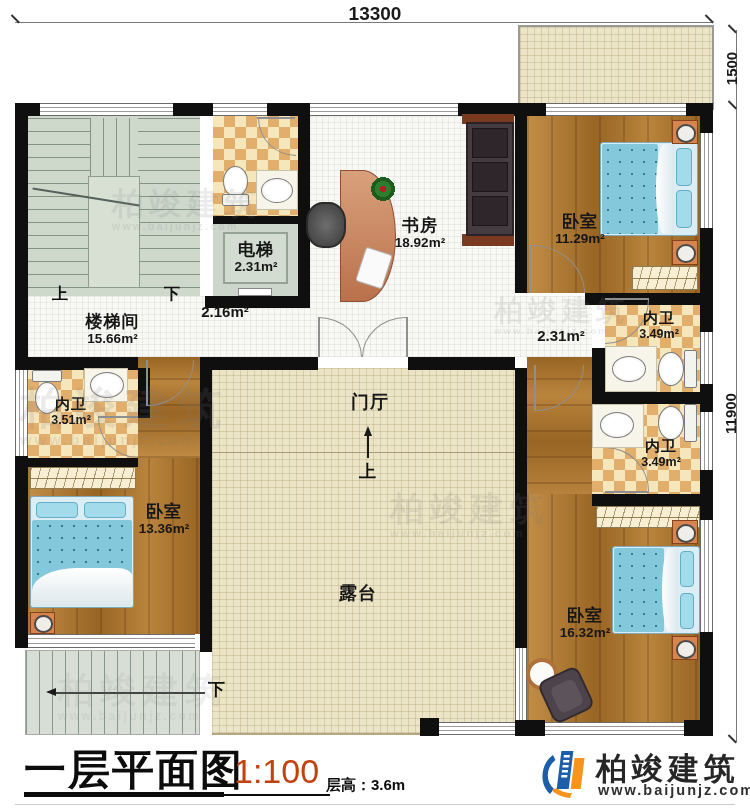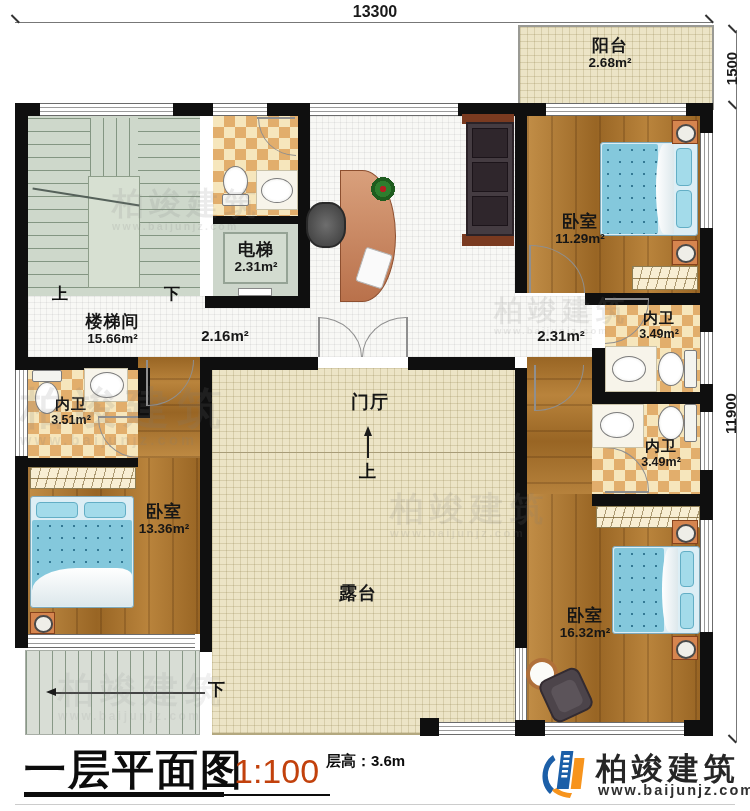--- a/index.html
+++ b/index.html
@@ -46,21 +46,21 @@
   .ns::after{content:"";position:absolute;left:12%;top:12%;width:68%;height:68%;border-radius:50%;background:#efeee8;border:2px solid #4a4a4a}
   .bedframe{position:absolute;background:#dceef5;border:1px solid #7fa8b8;border-radius:3px}
   .dots{position:absolute;background-color:#84c8dc;background-image:radial-gradient(rgba(25,95,125,.75) 1.2px,transparent 1.5px);background-size:12px 12px;border-radius:2px}
   .pillow{position:absolute;background:#a3dbea;border:1px solid #63aec5;border-radius:4px}
   .sheet{position:absolute;background:linear-gradient(90deg,#ffffff,#dde8ec);border-radius:45% 0 0 45%/50% 0 0 50%}
   .oval{position:absolute;background:radial-gradient(#ffffff 55%,#e3e3dd);border:1.5px solid #7c7c7c;border-radius:50%}
   .tank{position:absolute;background:#f4f4ef;border:1.5px solid #7c7c7c;border-radius:2px}
   .counter{position:absolute;background:#f7f4ea;border:1px solid #c9c2a8}
   .tick{position:absolute;width:11px;height:1.5px;background:#333;transform:rotate(45deg)}
   .dimline{position:absolute;background:#777}
-  .dimtext{position:absolute;font-weight:700;font-size:16px;color:#1a1a1a;text-align:center}
+  .dimtext{position:absolute;font-weight:700;font-size:19px;color:#1a1a1a;text-align:center}
   .vdim{position:absolute;transform:rotate(-90deg);transform-origin:center;font-weight:700;font-size:15px;color:#1a1a1a;text-align:center}
   .wm{position:absolute;opacity:.15;z-index:50;pointer-events:none;color:#7d7d7d;white-space:nowrap;transform-origin:top left}
   .wm .t1{font-size:42px;font-weight:900;letter-spacing:8px;line-height:1}
   .wm .t2{font-size:14px;font-weight:700;letter-spacing:3px;line-height:1.4}
   .t-main{position:absolute;font-size:42px;font-weight:900;letter-spacing:2px;color:#0c0c0c}
   .t-scale{position:absolute;font-size:34px;font-weight:500;color:#c2410c}
   .t-info{position:absolute;font-size:15px;font-weight:700;color:#0c0c0c}
   .brandname{position:absolute;font-size:31px;font-weight:900;letter-spacing:5px;color:#262626}
   .brandurl{position:absolute;font-size:14.5px;font-weight:800;letter-spacing:2px;color:#303030}
   .tri-up{position:absolute;width:0;height:0;border-left:4px solid transparent;border-right:4px solid transparent;border-bottom:10px solid #1a1a1a}
@@ -78,24 +78,20 @@
 
   <div class="dimline" style="left:736px;top:30px;width:1px;height:78px"></div>
   <div class="dimline" style="left:736px;top:108px;width:1px;height:634px"></div>
   <div class="tick" style="left:727px;top:28px"></div>
   <div class="tick" style="left:727px;top:104px"></div>
   <div class="tick" style="left:727px;top:738px"></div>
   <div class="vdim" style="left:701px;top:60px;width:60px">1500</div>
   <div class="vdim" style="left:695px;top:405px;width:70px">11900</div>
 
   <div class="abs beige" style="left:518px;top:25px;width:196px;height:85px;border:2px solid #9a9a94"></div>
-  <div class="rlabel" style="left:555px;top:36px;width:110px">
-    <span class="nm">阳台</span>
-    <span class="ar">2.68m²</span>
-  </div>
 
   <div class="abs stairfloor" style="left:28px;top:116px;width:172px;height:180px"></div>
   <div class="treads-h" style="left:28px;top:118px;width:62px;height:176px"></div>
   <div class="treads-h" style="left:138px;top:118px;width:62px;height:176px"></div>
   <div class="treads-v" style="left:90px;top:118px;width:48px;height:58px"></div>
   <div class="abs" style="left:88px;top:176px;width:52px;height:112px;background:#d7e0d2;border:1.5px solid #8e9e8a"></div>
   <div class="abs" style="left:32px;top:196px;width:108px;height:1.5px;background:#55615a;transform:rotate(9deg)"></div>
 
   <div class="abs checker" style="left:213px;top:116px;width:85px;height:100px"></div>
   <div class="abs" style="left:213px;top:224px;width:85px;height:72px;background:#cdd6cb"></div>
@@ -254,29 +250,33 @@
   <div class="pillow" style="left:36px;top:502px;width:42px;height:16px"></div>
   <div class="pillow" style="left:84px;top:502px;width:42px;height:16px"></div>
   <div class="dots" style="left:32px;top:520px;width:100px;height:86px"></div>
   <div class="abs" style="left:32px;top:568px;width:100px;height:38px;background:linear-gradient(180deg,#ffffff,#dde8ec);border-radius:45% 15% 0 0/60% 20% 0 0"></div>
   <div class="ns" style="left:30px;top:612px;width:25px;height:22px"></div>
 
   <div class="rlabel" style="left:220px;top:240px;width:72px">
     <span class="nm">电梯</span>
     <span class="ar">2.31m²</span>
   </div>
+  <div class="rlabel" style="left:375px;top:216px;width:90px">
+    <span class="nm">书房</span>
+    <span class="ar">18.92m²</span>
+  </div>
   <div class="rlabel" style="left:535px;top:212px;width:90px">
     <span class="nm">卧室</span>
     <span class="ar">11.29m²</span>
   </div>
   <div class="rlabel" style="left:70px;top:312px;width:85px">
     <span class="nm">楼梯间</span>
     <span class="ar">15.66m²</span>
   </div>
-  <div class="rlabel" style="left:190px;top:328px;width:70px">
+  <div class="rlabel" style="left:190px;top:304px;width:70px">
     <span class="ar" style="font-size:15px">2.16m²</span>
   </div>
   <div class="rlabel" style="left:527px;top:328px;width:68px">
     <span class="ar" style="font-size:15px">2.31m²</span>
   </div>
   <div class="rlabel sm" style="left:626px;top:310px;width:66px">
     <span class="nm">内卫</span>
     <span class="ar">3.49m²</span>
   </div>
   <div class="rlabel sm" style="left:628px;top:438px;width:66px">
@@ -330,21 +330,21 @@
   <div class="wm" style="left:58px;top:672px;transform:scale(.85);opacity:.11">
     <span class="t1">柏竣建筑</span>
     <div class="t2">www.baijunjz.com</div>
   </div>
 
   <div class="t-main" style="left:24px;top:742px">一层平面图</div>
   <div class="abs" style="left:24px;top:792px;width:200px;height:5px;background:#0c0c0c"></div>
   <div class="abs" style="left:224px;top:794px;width:106px;height:2px;background:#0c0c0c"></div>
   <div class="abs" style="left:15px;top:804px;width:720px;height:1px;background:#cccccc"></div>
   <div class="t-scale" style="left:234px;top:752px">1:100</div>
-  <div class="t-info" style="left:326px;top:752px">
+  <div class="t-info" style="left:326px;top:776px">
     <span>层高：</span><span>3.6m</span>
   </div>
 
   <div class="abs" style="left:540px;top:746px;width:50px;height:54px">
     <svg width="50" height="54" viewBox="0 0 50 54">
       <path d="M10 48 C-1 39 0 18 13 9 l2.5 5 C6 21 5 35 14 43 z" fill="#1c5fa8"></path>
       <path d="M30 52 C20 51 14 47 12 44 l5 -2 C20 45 26 47 32 47 z" fill="#f7941d"></path>
       <g transform="skewX(-7)">
         <rect x="22" y="5" width="12" height="38" fill="#1c5fa8"></rect>
         <rect x="25" y="9" width="6" height="2.4" fill="#fff"></rect>

